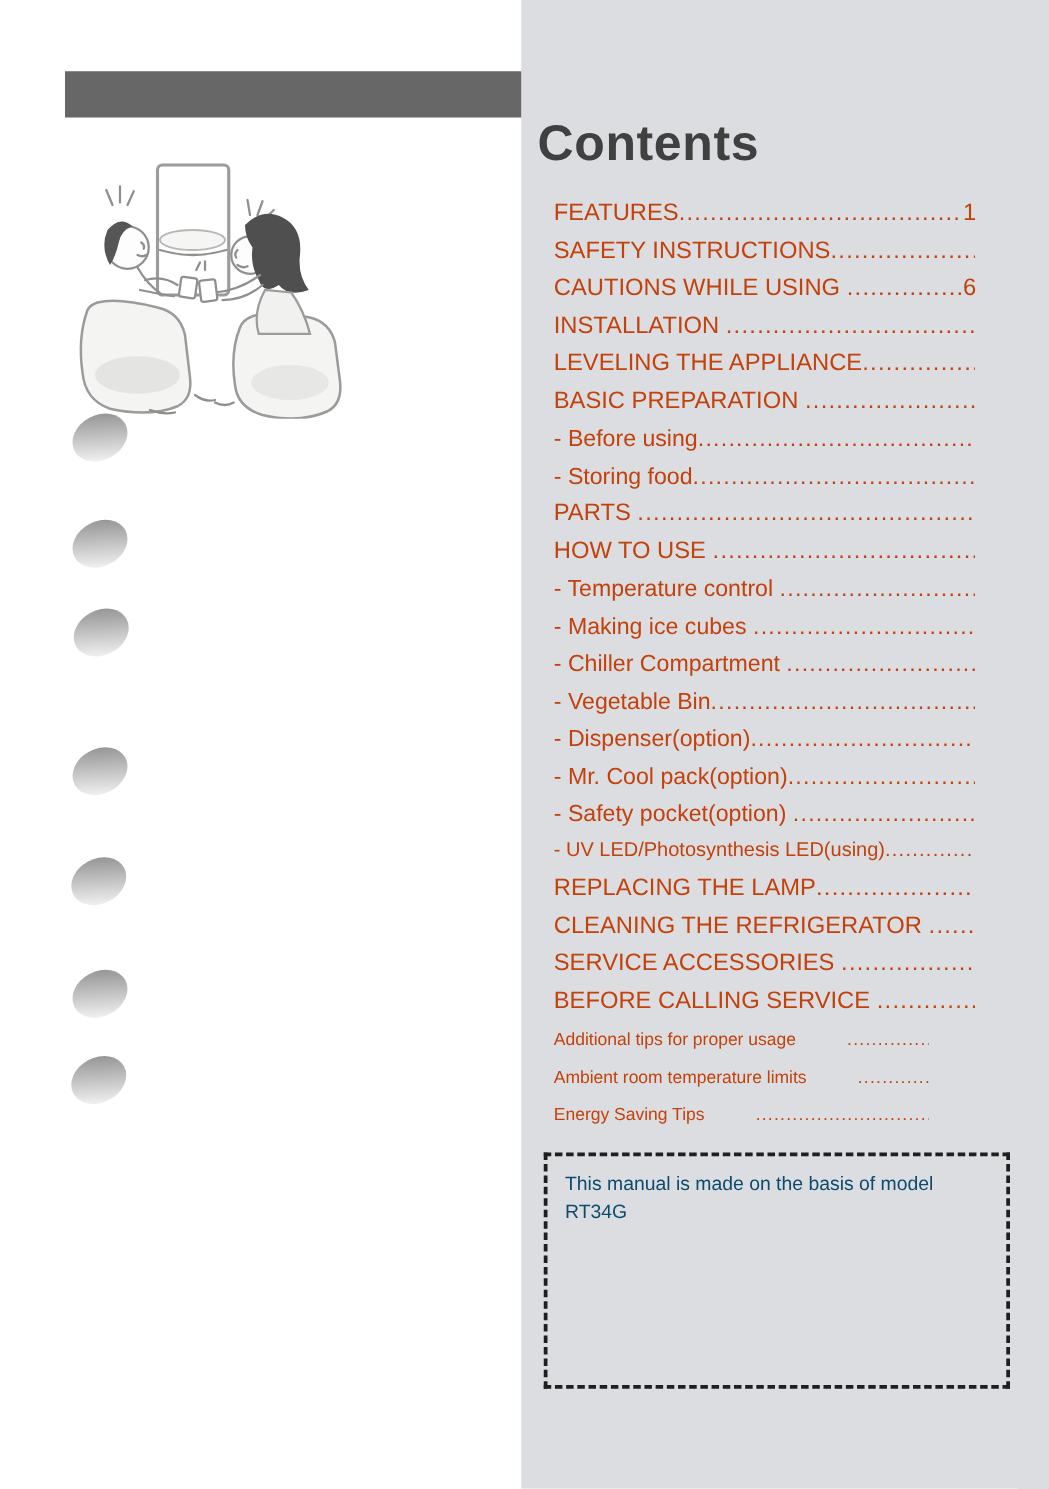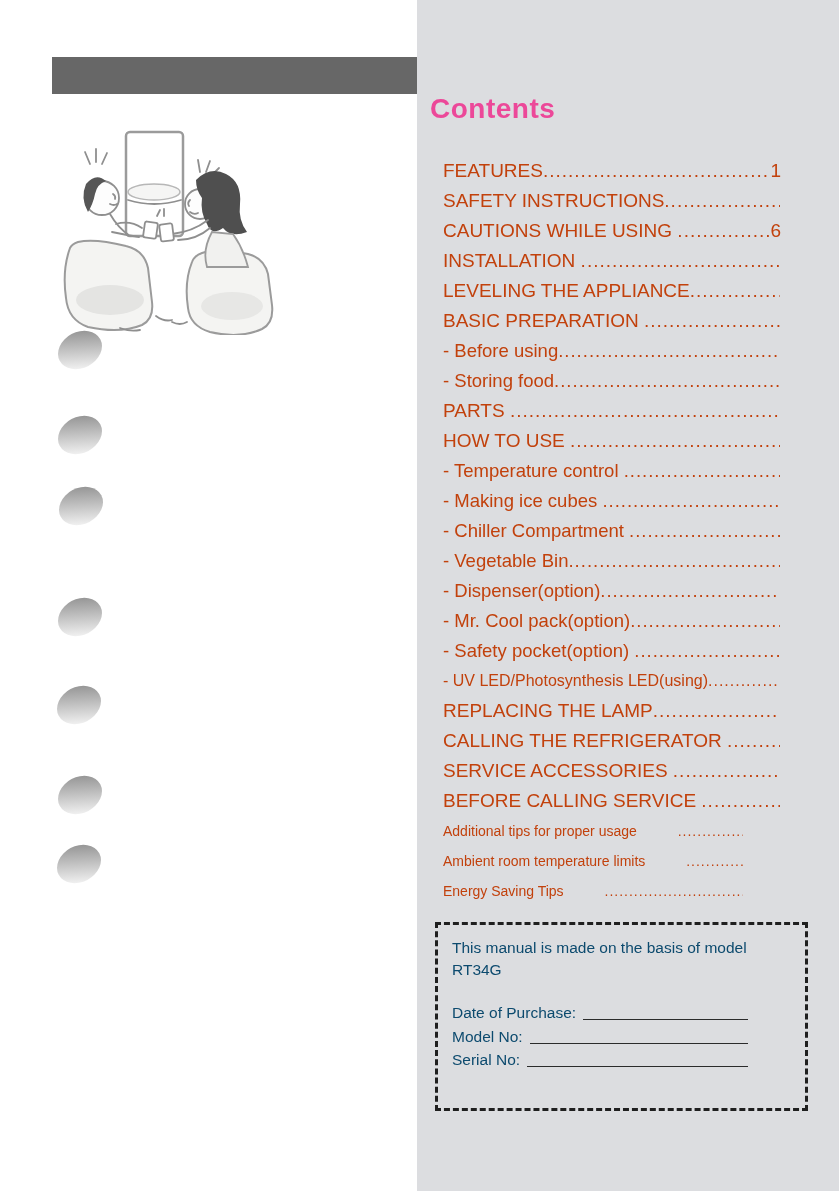--- a/index.html
+++ b/index.html
@@ -28,21 +28,21 @@
   }
   
   .oval{
     position:absolute;width:46px;height:36px;border-radius:50%;
     transform:rotate(-28deg);
     background:linear-gradient(205deg,#8b8b8b 4%,#b9b9b9 42%,#f7f7f7 92%);
   }
   
   .contents-title{
     position:absolute;left:430px;top:93px;
-    font-size:28px;font-weight:bold;color:#ec4899;letter-spacing:0.5px;
+    font-size:40px;font-weight:bold;color:#404040;letter-spacing:0.5px;
   }
   
   .toc{
     position:absolute;left:443px;top:156px;width:338px;color:#c2410c;
   }
   .toc-row{
     display:flex;align-items:baseline;height:30px;line-height:30px;
   }
   .toc-row.caps{font-size:19px;}
   .toc-row.sub{font-size:18.5px;}
@@ -214,21 +214,21 @@
         <span class="toc-label">- UV LED/Photosynthesis LED(using)</span>
         <span class="leader">..........................................................................................</span>
         <span class="toc-page"></span>
       </div>
       <div class="toc-row caps">
         <span class="toc-label">REPLACING THE LAMP</span>
         <span class="leader">..........................................................................................</span>
         <span class="toc-page"></span>
       </div>
       <div class="toc-row caps">
-        <span class="toc-label">CALLING THE REFRIGERATOR </span>
+        <span class="toc-label">CLEANING THE REFRIGERATOR </span>
         <span class="leader">..........................................................................................</span>
         <span class="toc-page"></span>
       </div>
       <div class="toc-row caps">
         <span class="toc-label">SERVICE ACCESSORIES </span>
         <span class="leader">..........................................................................................</span>
         <span class="toc-page"></span>
       </div>
       <div class="toc-row caps">
         <span class="toc-label">BEFORE CALLING SERVICE </span>
@@ -250,29 +250,15 @@
         <span class="leader">..........................................................................................</span>
         <span class="toc-page"></span>
       </div>
     </div>
 
   <div class="model-box">
     <div class="intro">
       <div>This manual is made on the basis of model</div>
       <div>RT34G</div>
     </div>
-    <div class="fields">
-      <div class="field-row">
-        <span class="field-label">Date of Purchase:</span>
-        <span class="fill-line"></span>
-      </div>
-      <div class="field-row">
-        <span class="field-label">Model No:</span>
-        <span class="fill-line"></span>
-      </div>
-      <div class="field-row">
-        <span class="field-label">Serial No:</span>
-        <span class="fill-line"></span>
-      </div>
-    </div>
   </div>
 
 </div>
 
 </body></html>

